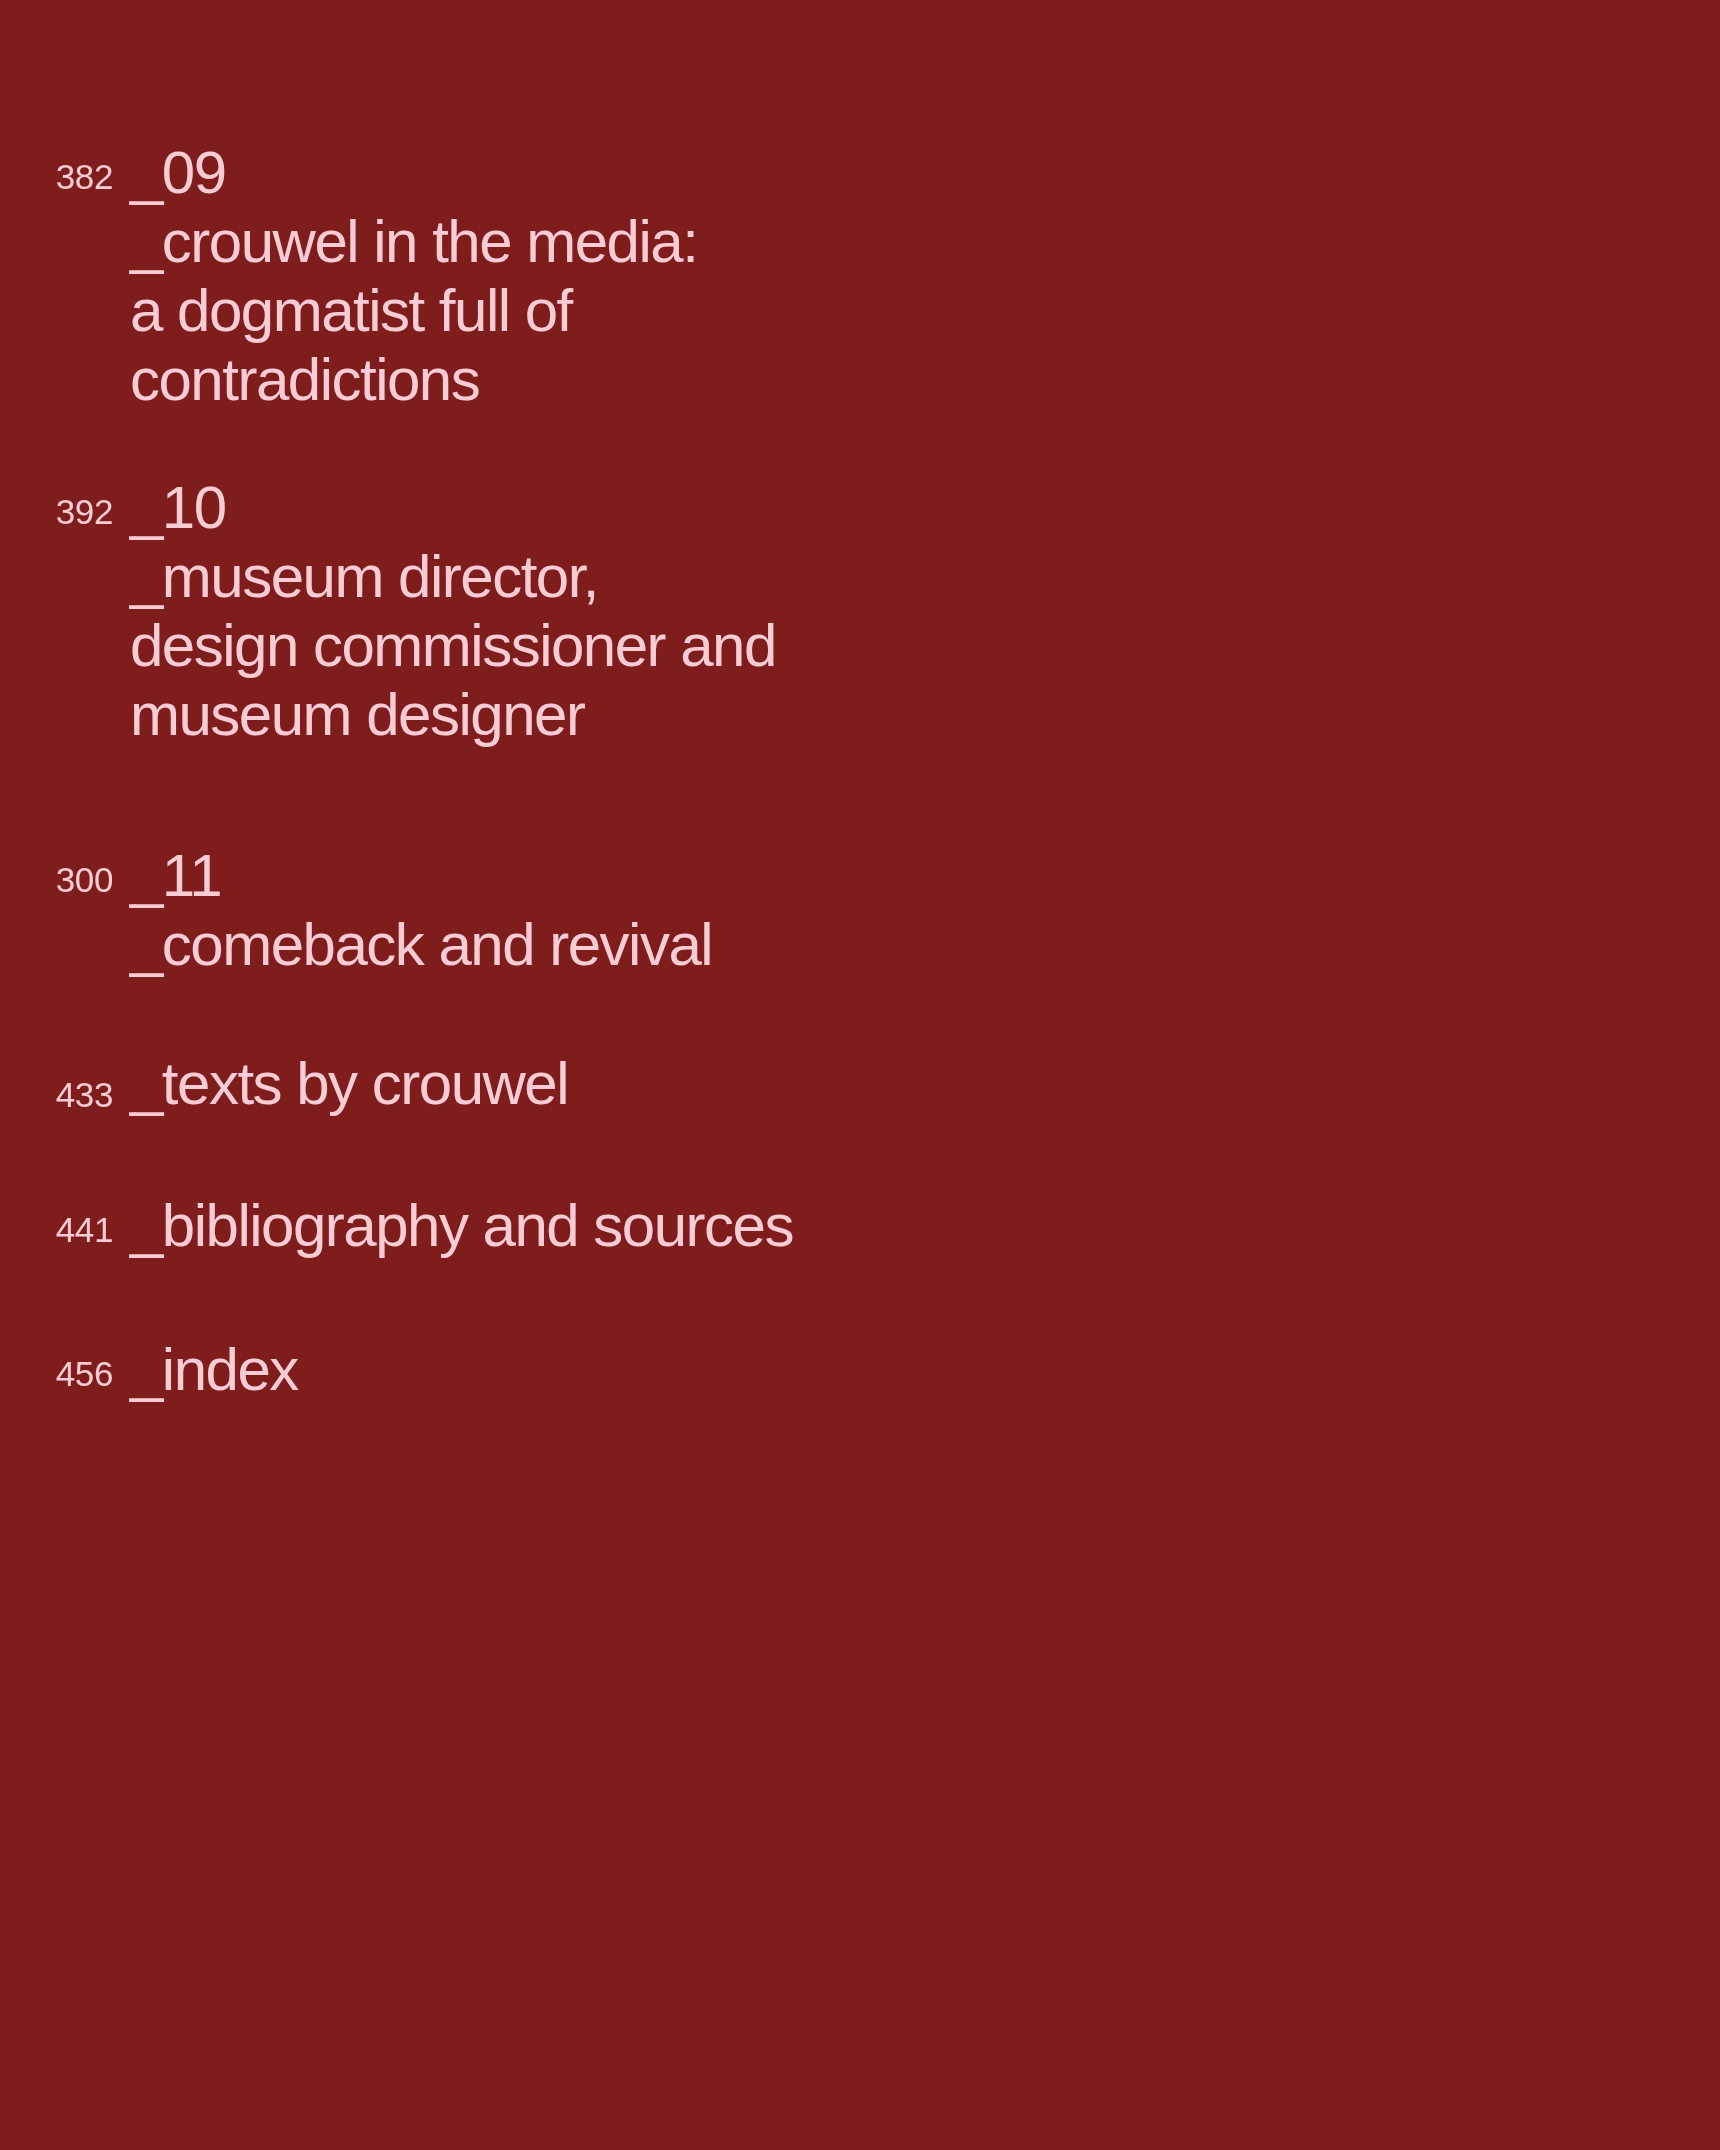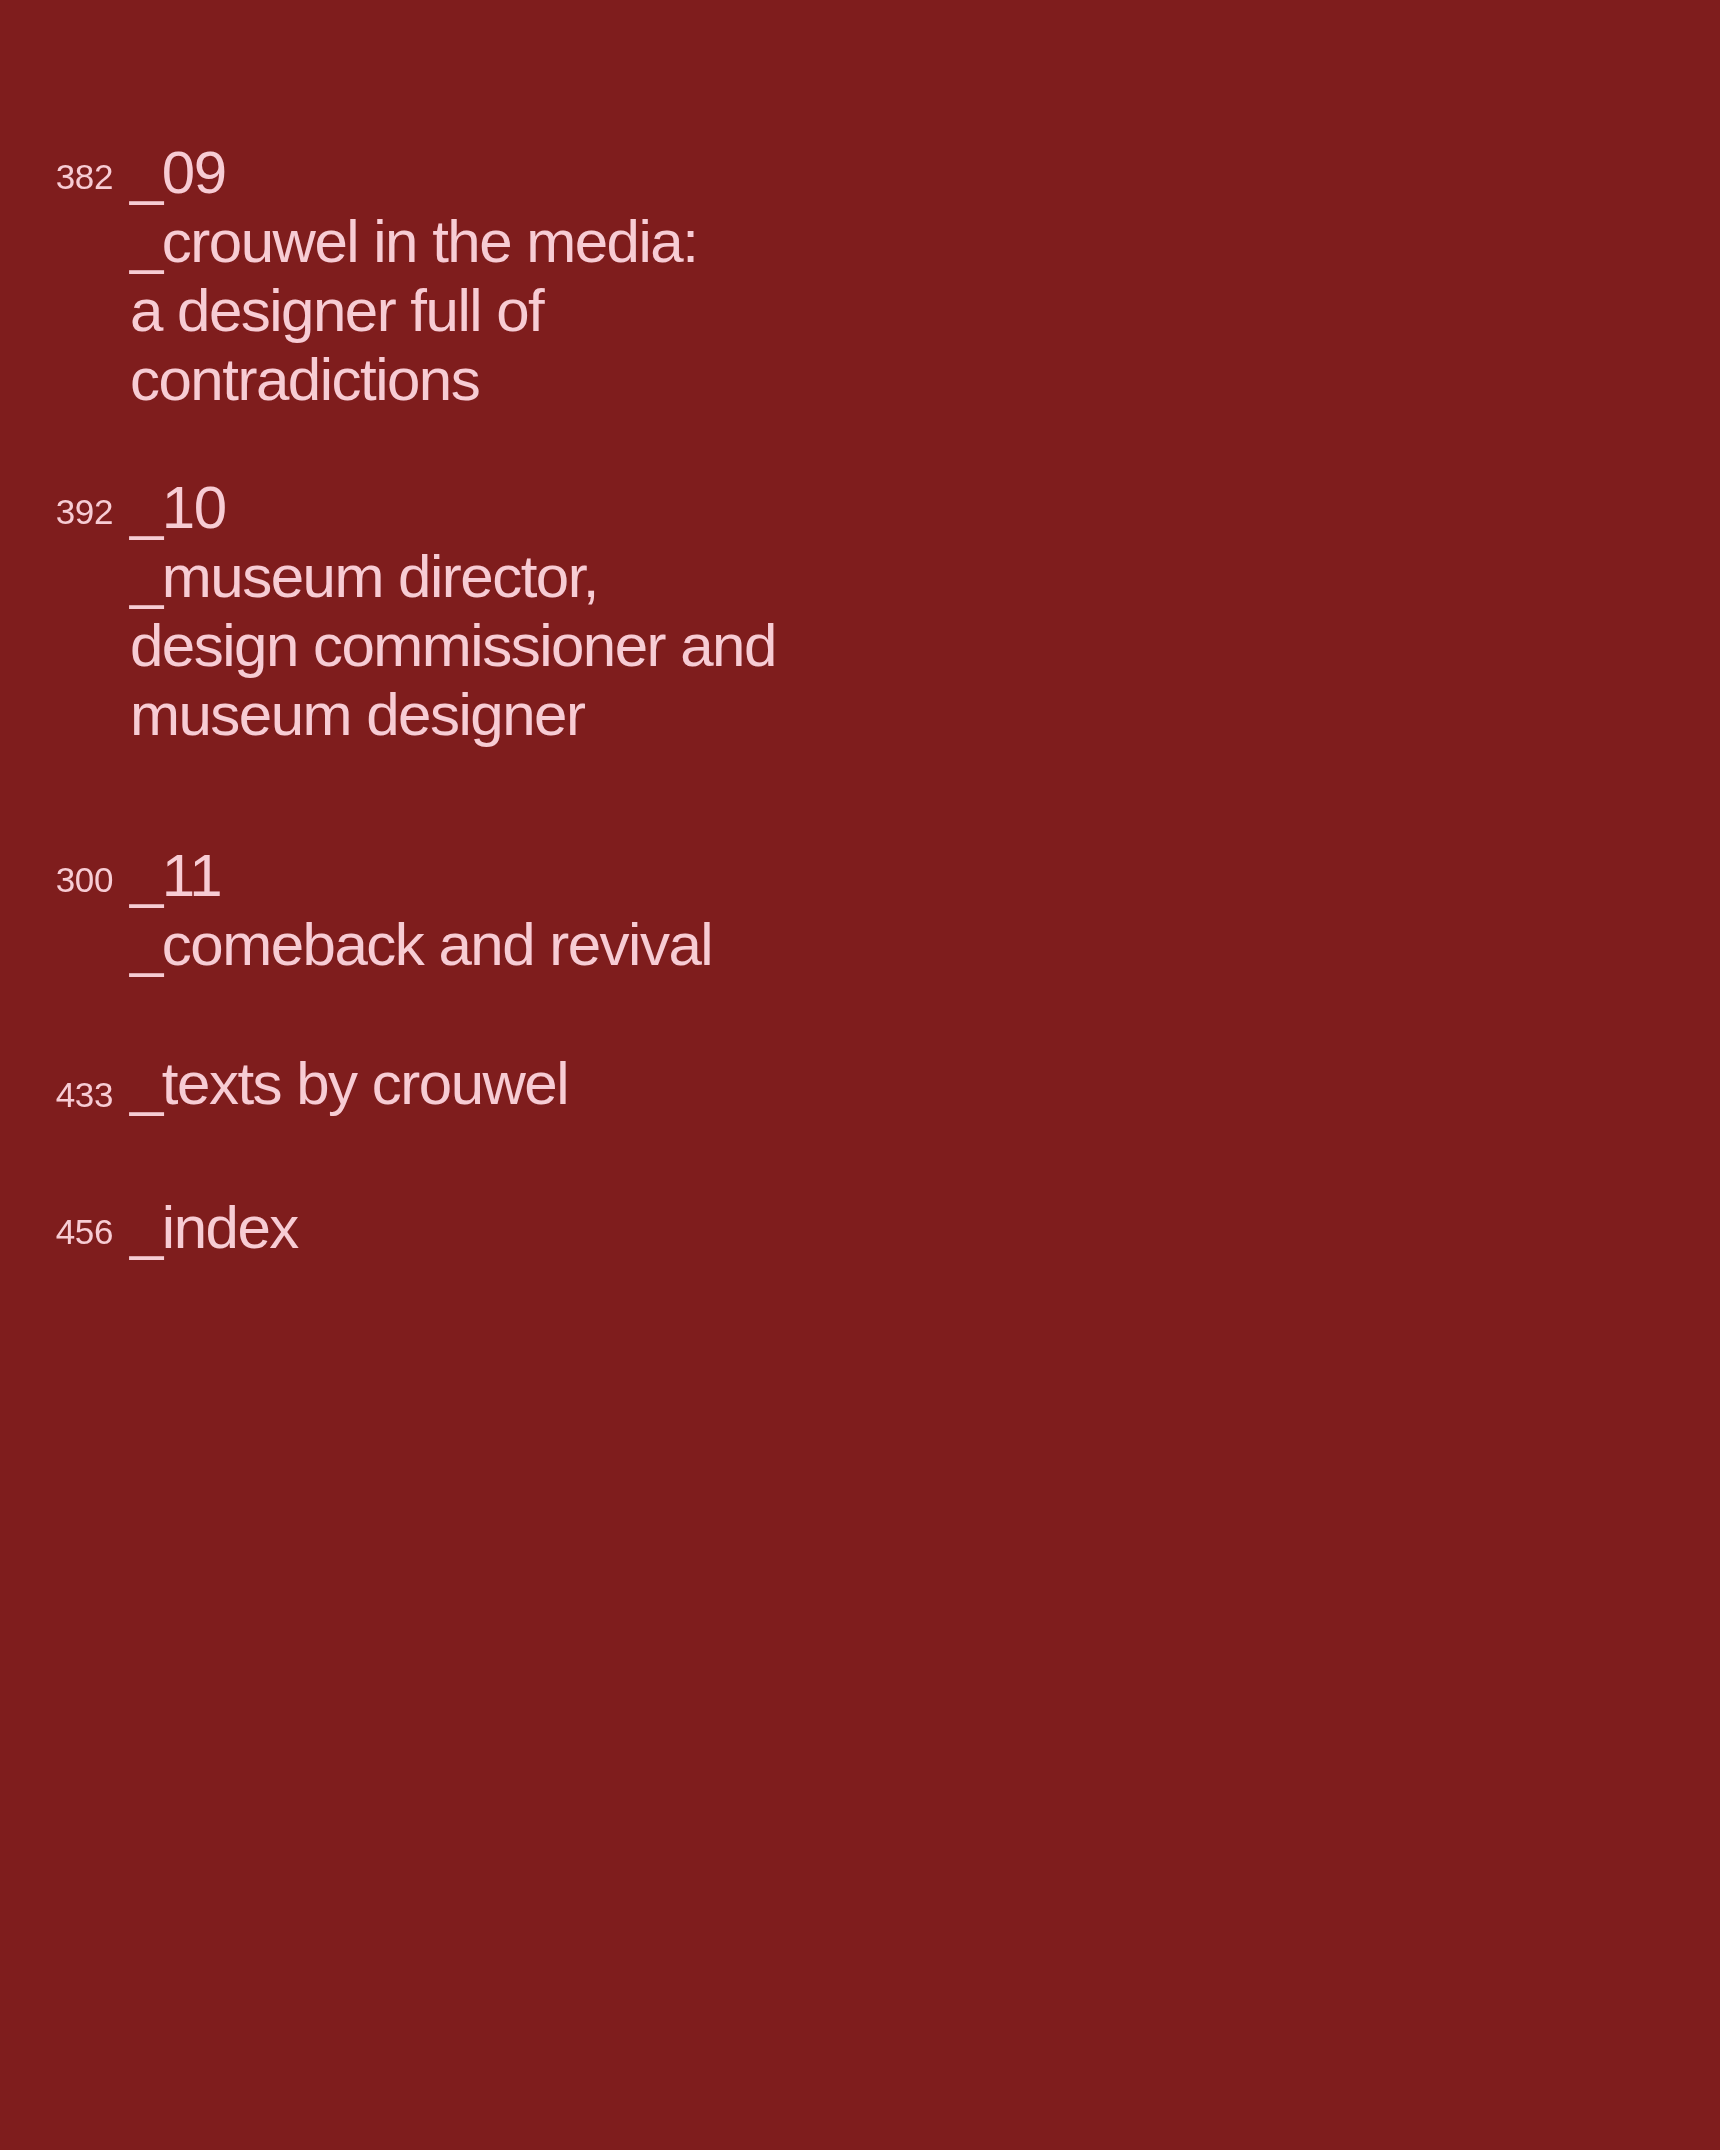--- a/index.html
+++ b/index.html
@@ -82,21 +82,21 @@
 </head>
 <body>
 
 <div class="page">
   <div class="toc">
 
     <div class="toc-entry e0">
       <div class="toc-page">382</div>
       <div class="toc-text">_09
 _crouwel in the media:
-a designer full of
+a dogmatist full of
 contradictions</div>
     </div>
 
     <div class="toc-entry e1">
       <div class="toc-page">392</div>
       <div class="toc-text">_10
 _museum director,
 design commissioner and
 museum designer</div>
     </div>
@@ -106,20 +106,24 @@
       <div class="toc-text">_11
 _comeback and revival</div>
     </div>
 
     <div class="toc-entry e3">
       <div class="toc-page">433</div>
       <div class="toc-text">_texts by crouwel</div>
     </div>
 
 
+    <div class="toc-entry e5">
+      <div class="toc-page">441</div>
+      <div class="toc-text">_bibliography and sources</div>
+    </div>
 
     <div class="toc-entry e6">
       <div class="toc-page">456</div>
       <div class="toc-text">_index</div>
     </div>
 
   </div>
 </div>
 
 

